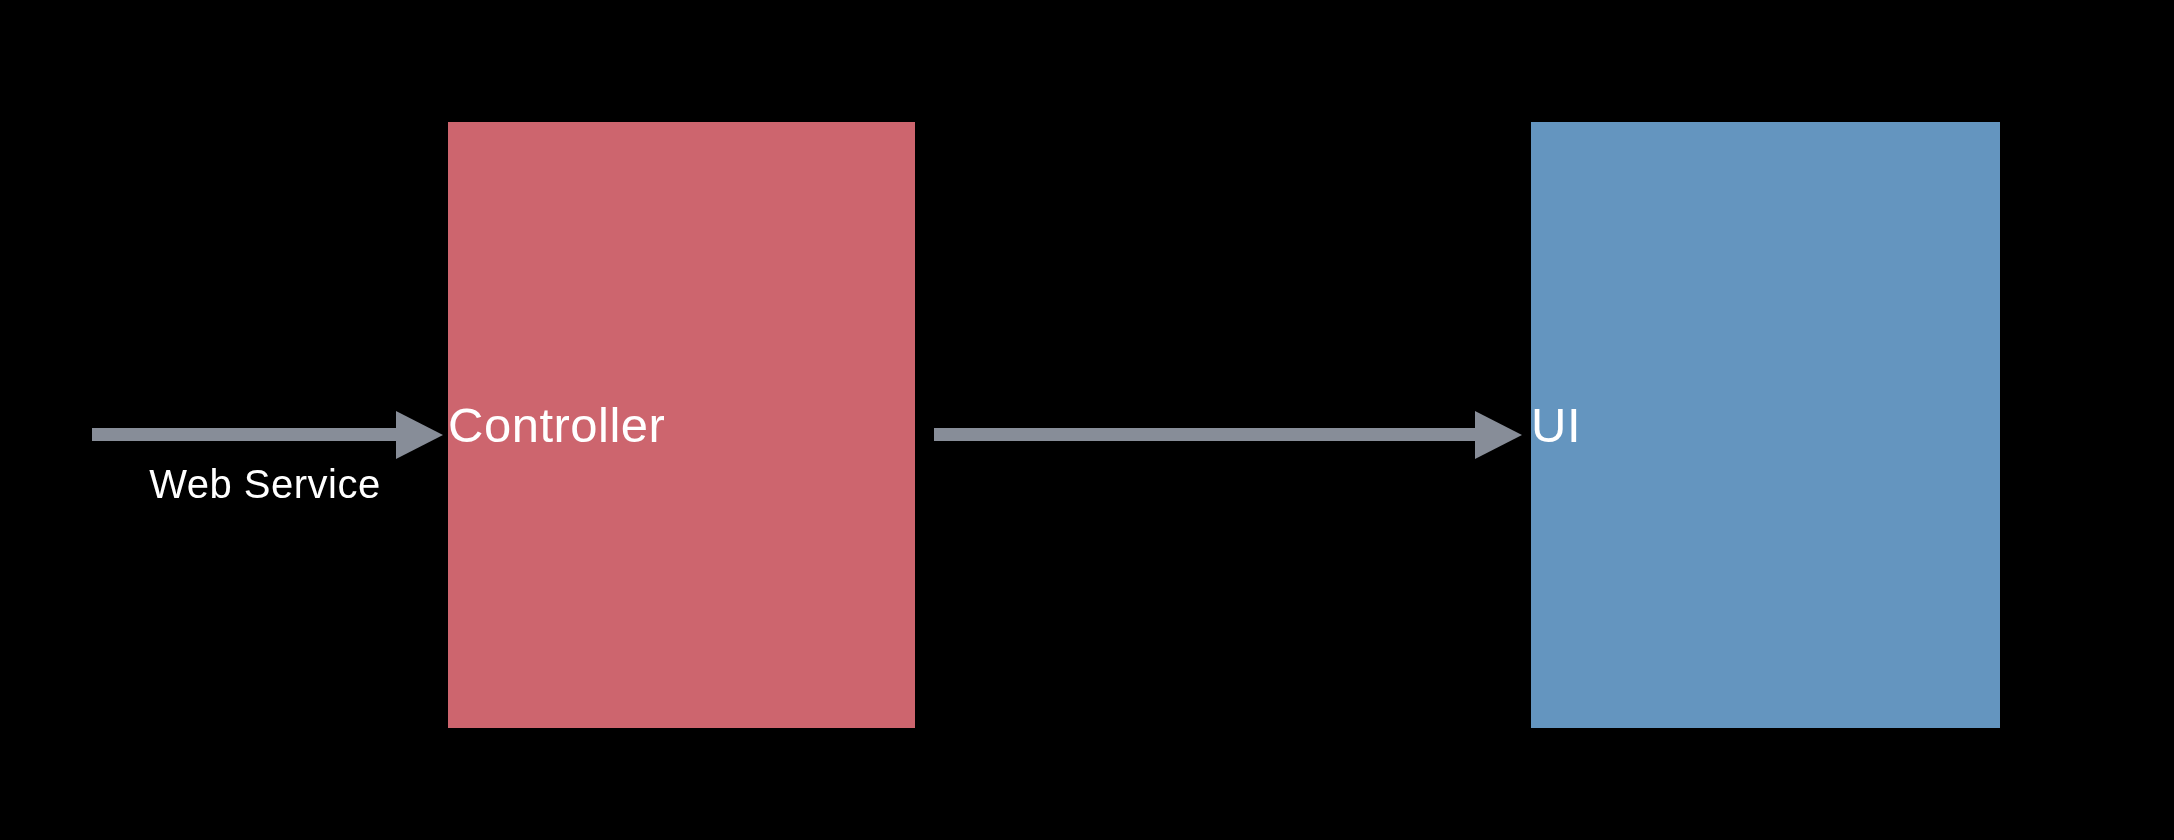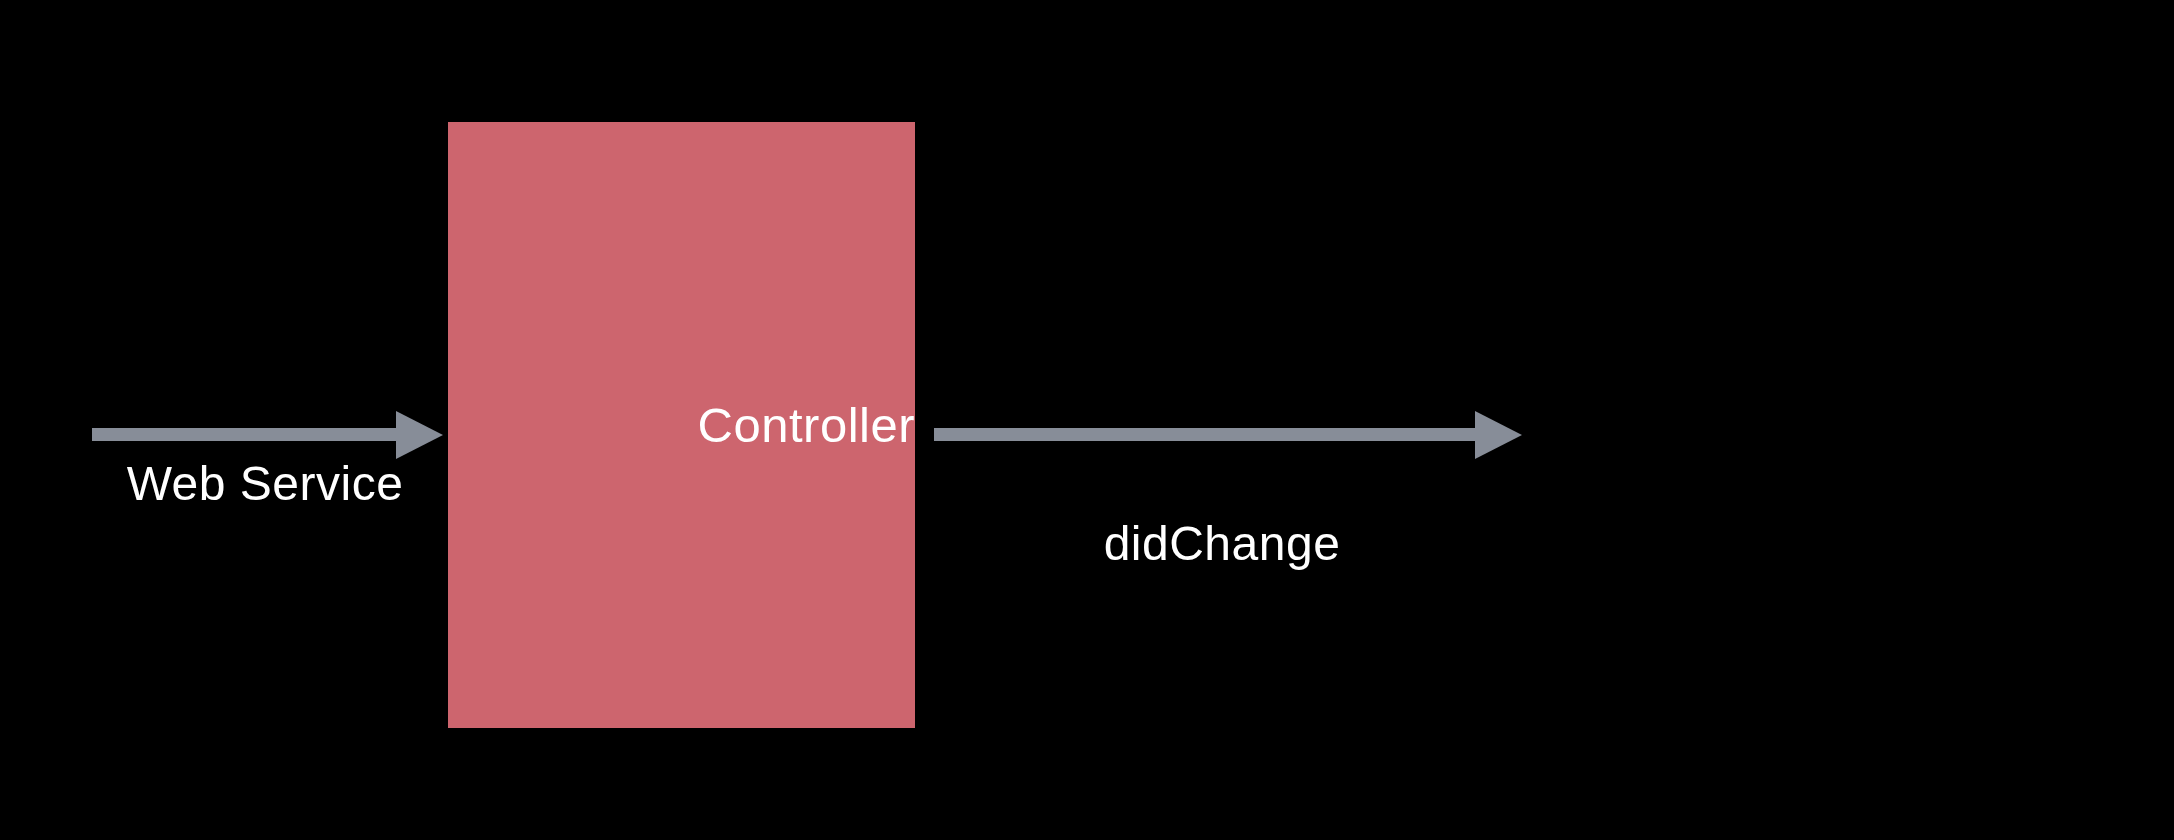--- a/index.html
+++ b/index.html
@@ -14,21 +14,21 @@
     height: 840px;
     overflow: hidden;
     background: var(--color-background, #000000);
   }
   .node {
     position: absolute;
     top: 122px;
     height: 606px;
     display: flex;
     align-items: center;
-    justify-content: flex-end;
+    justify-content: flex-start;
     color: var(--color-text, #ffffff);
     font-size: 49px;
     letter-spacing: 0.5px;
   }
   .node-controller {
     left: 448px;
     width: 467px;
     background: var(--color-controller-box, #cd656e);
   }
   .node-ui {
@@ -53,21 +53,21 @@
   }
   .shaft-web-service { left: 92px;  width: 304px; }
   .head-web-service  { left: 396px; }
   .shaft-didchange   { left: 934px; width: 541px; }
   .head-didchange    { left: 1475px; }
   .edge-label {
     position: absolute;
     width: 400px;
     text-align: center;
     color: var(--color-text, #ffffff);
-    font-size: 48px;
+    font-size: 40px;
     line-height: 58px;
     letter-spacing: 0.5px;
   }
   .label-web-service { left: 65px;  top: 455px; }
   .label-didchange   { left: 1022px; top: 515px; }
 </style>
 </head>
 <body>
 
 <div class="canvas">
@@ -77,16 +77,18 @@
   <div class="edge-label label-web-service">
     <div>Web Service</div>
   </div>
 
   <div class="node node-controller">
     <span>Controller</span>
   </div>
 
   <div class="arrow-shaft shaft-didchange"></div>
   <div class="arrow-head head-didchange"></div>
-  <div class="edge-label label-didchange">didChange</div>
 
+  <div class="node node-ui">
+    <span>UI</span>
+  </div>
 
 </div>
 
 </body></html>

